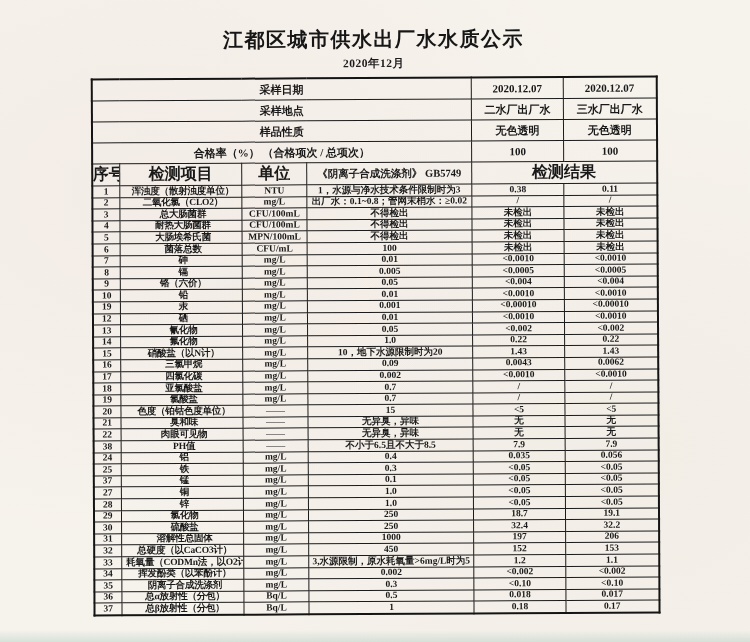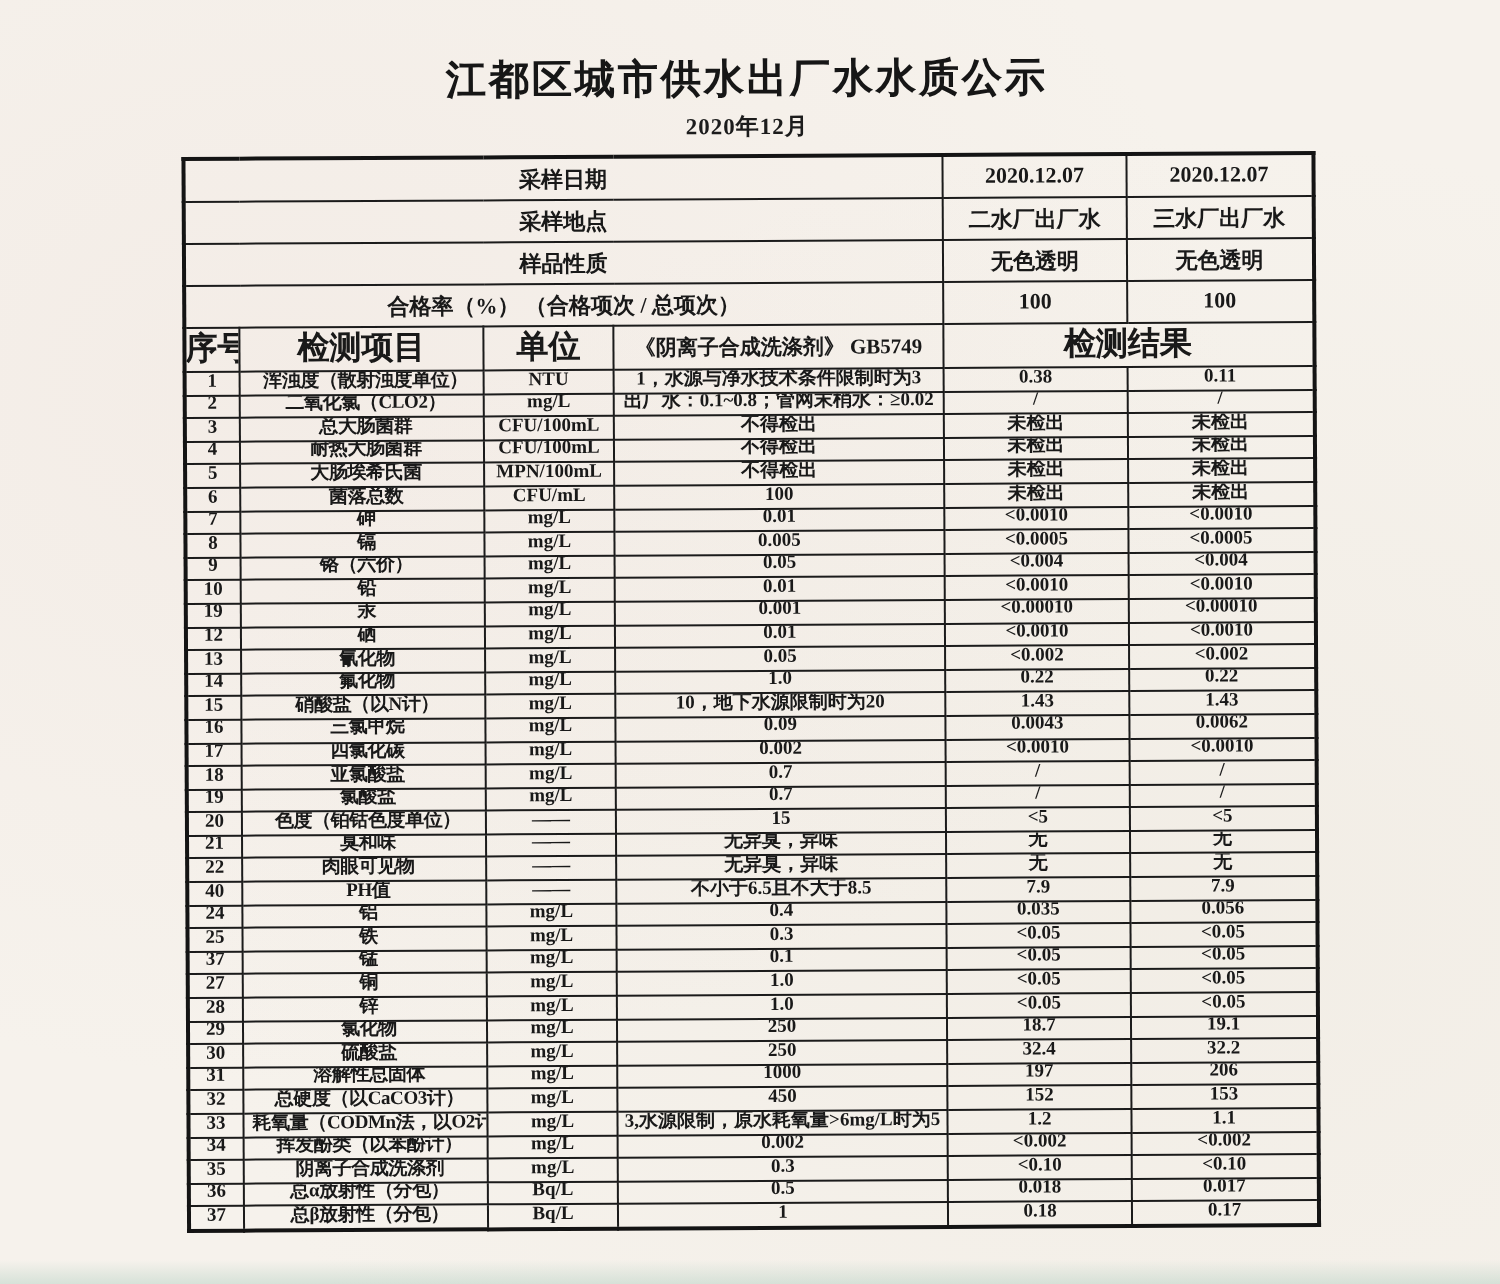--- a/index.html
+++ b/index.html
@@ -323,21 +323,21 @@
           <tr>
             <td class="cell-no">22</td>
             <td class="cell-item">肉眼可见物</td>
             <td class="cell-unit">——</td>
             <td class="cell-standard">无异臭，异味</td>
             <td class="cell-r2">无</td>
             <td class="cell-r3">无</td>
           </tr>
 
           <tr>
-            <td class="cell-no">40</td>
+            <td class="cell-no">38</td>
             <td class="cell-item">PH值</td>
             <td class="cell-unit">——</td>
             <td class="cell-standard">不小于6.5且不大于8.5</td>
             <td class="cell-r2">7.9</td>
             <td class="cell-r3">7.9</td>
           </tr>
 
           <tr>
             <td class="cell-no">24</td>
             <td class="cell-item">铝</td>

